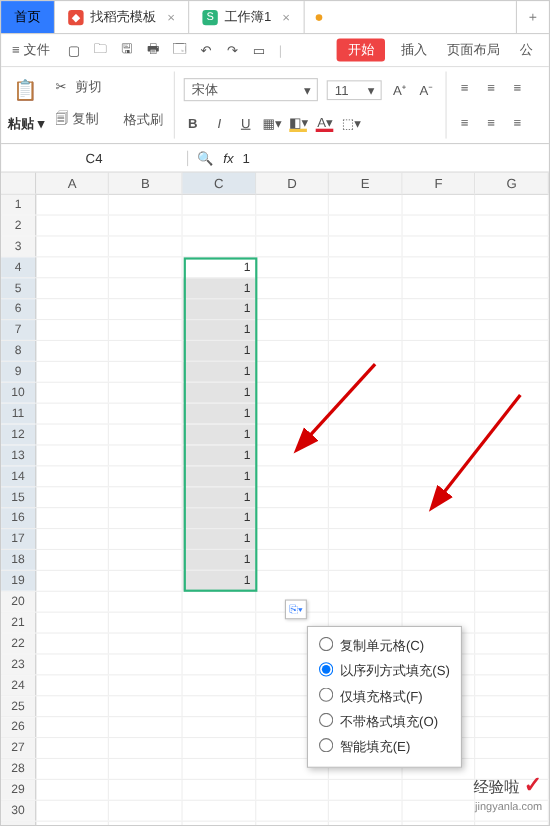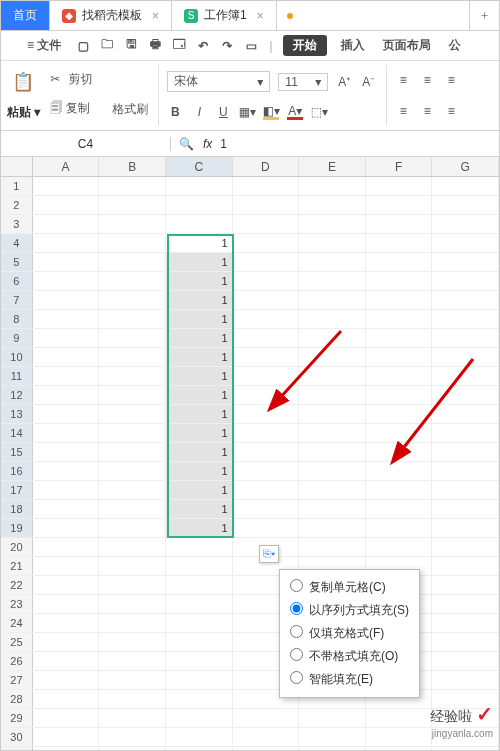--- a/index.html
+++ b/index.html
@@ -1,31 +1,31 @@
 <!DOCTYPE html>
 <html><head>
 <meta charset="utf-8">
 <style>
   * { box-sizing: border-box; margin: 0; padding: 0; font-family: "Microsoft YaHei", Arial, sans-serif; }
   body { width: 500px; height: 751px; background: #fff; position: relative; overflow: hidden; font-size: 12px; color: #333; border:1px solid #ccc;}
   
   .tabbar { height: 30px; display: flex; align-items: stretch; border-bottom: 1px solid #d0d0d0; }
   .tab { display: flex; align-items: center; padding: 0 12px; border-right: 1px solid #d0d0d0; gap:6px; }
-  .tab.active { background: #2f7bff; color: #fef9c3; }
+  .tab.active { background: #2f7bff; color: #000000; }
   .tab .dot { width:14px; height:14px; display:flex; align-items:center; justify-content:center; font-size:10px; }
   .tab.red .dot { background:#e74c3c; color:#fff; border-radius:3px; }
   .tab.green .dot { background:#2db47c; color:#fff; border-radius:3px; }
   .tab .close { margin-left:4px; color:#999; }
   .moddot{ width:6px;height:6px;border-radius:50%;background:#f0a020;margin:auto 10px;}
   .addtab{ width:30px; display:flex;align-items:center;justify-content:center;color:#777;border-left:1px solid #d0d0d0;}
   
-  .menubar { height: 30px; display:flex; align-items:center; padding:0 22px; gap:10px; border-bottom:1px solid #e0e0e0;font-weight:bold;}
+  .menubar { height: 30px; display:flex; align-items:center; padding:0 6px; gap:10px; border-bottom:1px solid #e0e0e0;}
   .menubar .mitem{ color:#555; font-size:12px; padding:2px 4px;}
   .menubar .icons{ display:flex; gap:8px; color:#666;}
-  .menubar .start{ background:#404040; color:#fff; padding:2px 10px; border-radius:3px;}
+  .menubar .start{ background:#ef4444; color:#fff; padding:2px 10px; border-radius:3px;margin-left:40px;}
   .menubar .sep{ color:#ccc;}
   
   .ribbon{ height:70px; border-bottom:1px solid #d0d0d0; display:flex; padding:4px 6px; gap:10px;}
   .rgroup{ display:flex; flex-direction:column; justify-content:space-around;}
   .rowline{ display:flex; align-items:center; gap:8px; color:#555; font-size:12px;}
   .biglabel{ font-size:12px; text-align:center;font-weight:bold;}
   .dropdown-tag{ border:1px solid #ccc; padding:1px 6px; display:inline-flex; align-items:center; gap:4px; font-size:12px; background:#fff;}
   .dropdown-tag.small{ width:50px; justify-content:space-between;}
   .icobtn{ width:16px;height:16px; display:inline-flex;align-items:center;justify-content:center; color:#555;}
   
@@ -103,21 +103,21 @@
   <div class="rgroup" style="align-items:center;">
     <span class="icobtn" style="width:24px;height:24px;font-size:18px;">📋</span>
     <span class="biglabel"><span>粘贴</span> ▾</span>
   </div>
   <div class="rgroup">
     <span class="rowline">✂ <span>剪切</span></span>
     <span class="rowline"><span>🗐 <span>复制</span></span>&nbsp;&nbsp;<span><span>格式刷</span></span></span>
   </div>
   <div class="rgroup" style="border-left:1px solid #e0e0e0;padding-left:8px;">
     <div class="rowline">
-      <span class="dropdown-tag" style="width:103px;justify-content:space-between;">
+      <span class="dropdown-tag" style="width:122px;justify-content:space-between;">
           <span>宋体</span>
           <span>▾</span>
         </span>
       <span class="dropdown-tag small">
           <span>11</span>
           <span>▾</span>
         </span>
       <span class="icobtn">A⁺</span>
       <span class="icobtn">A⁻</span>
     </div>

